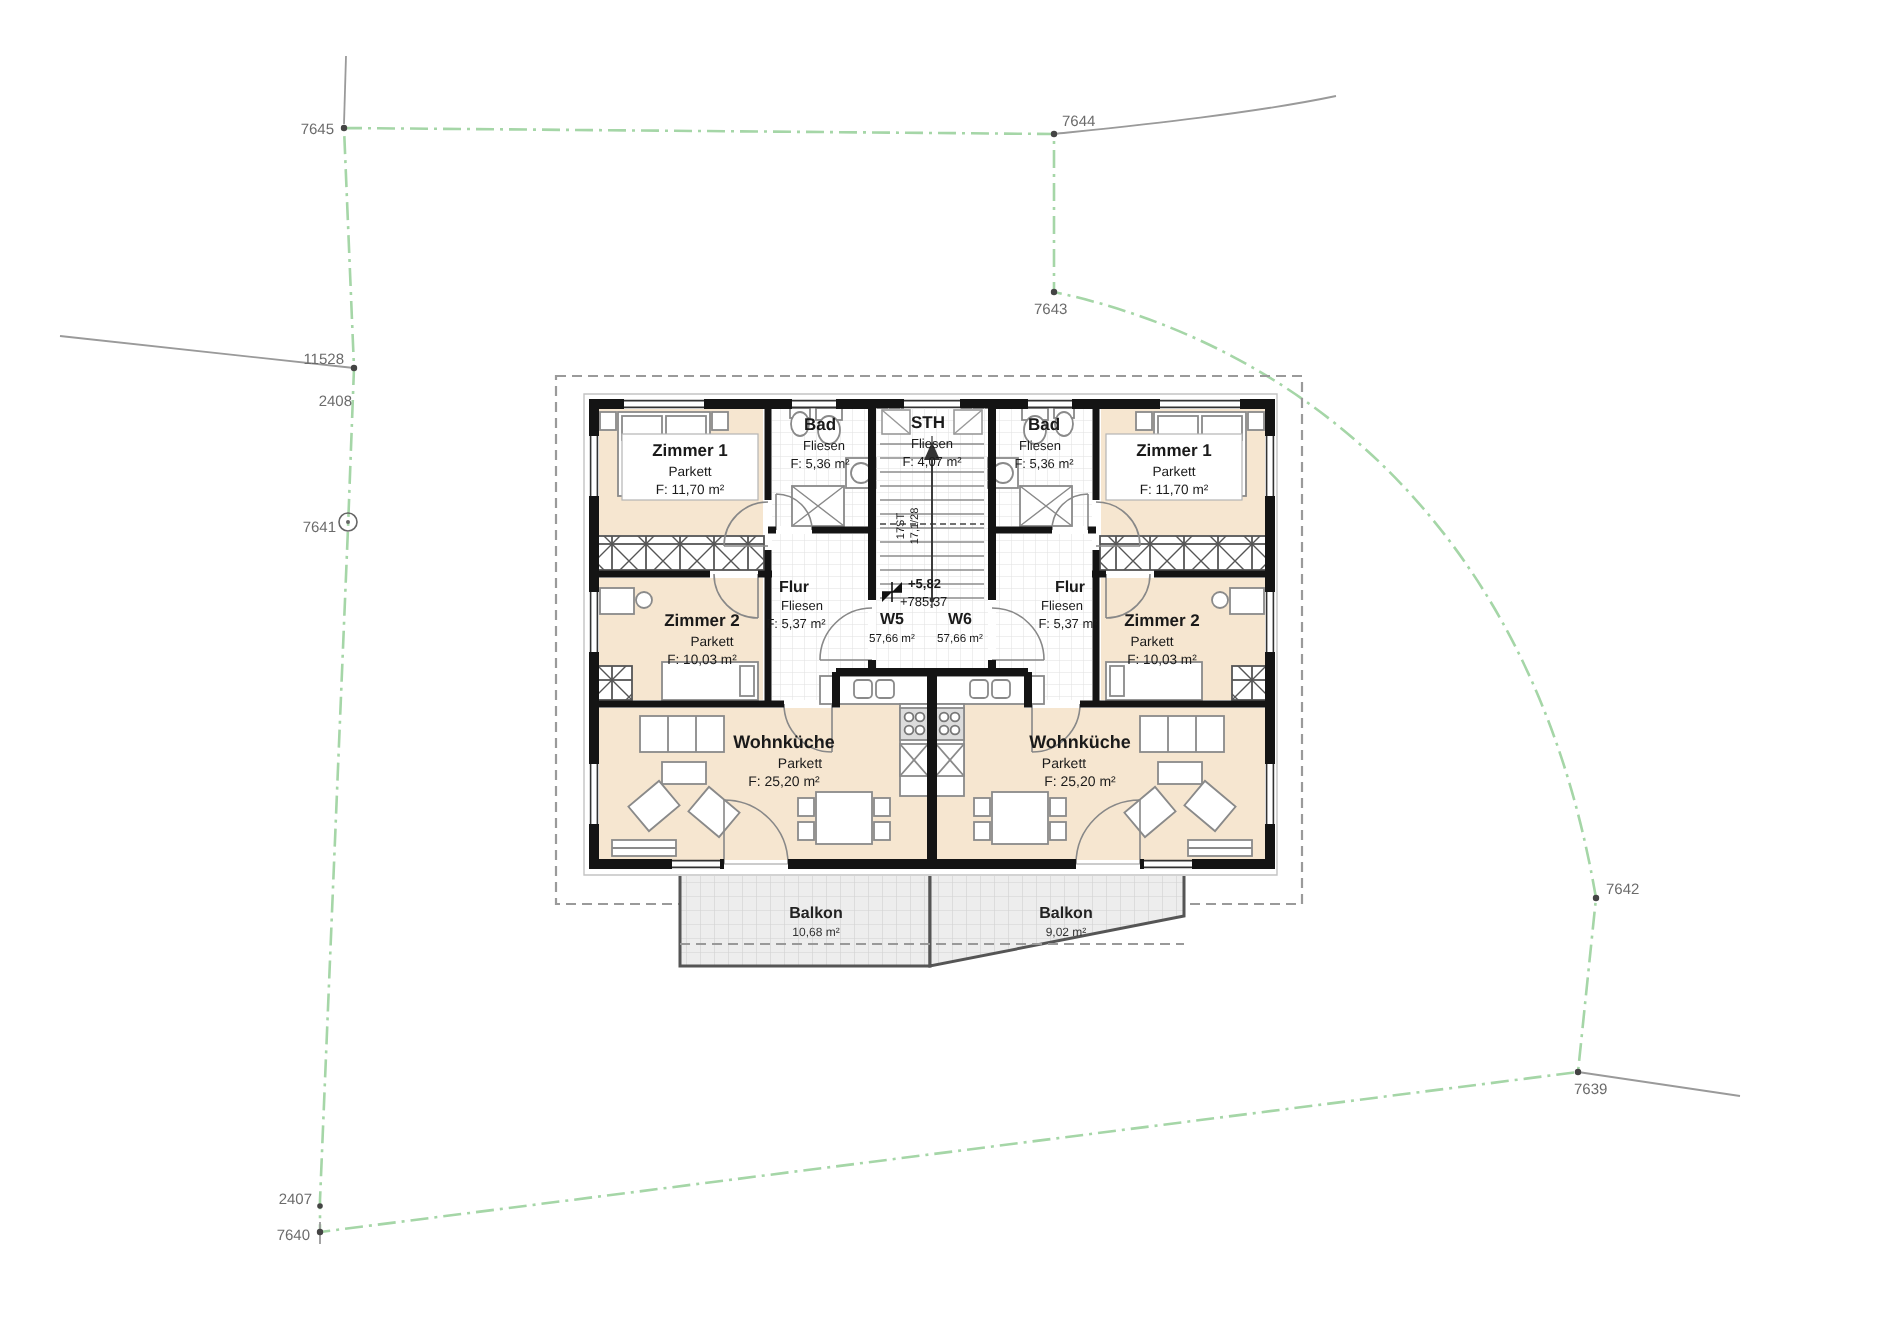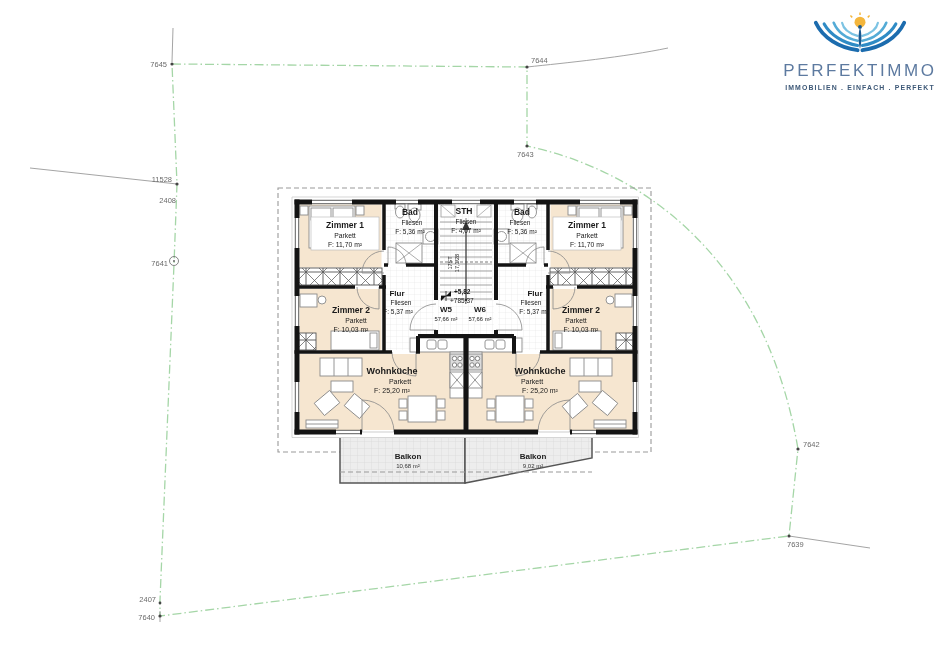--- a/index.html
+++ b/index.html
@@ -261,33 +261,14 @@
       <text x="480" y="312" text-anchor="middle" font-size="8" font-weight="bold">W6</text>
       <text x="480" y="321" text-anchor="middle" font-size="5.8">57,66 m²</text>
       <text transform="translate(452,263) rotate(-90)" text-anchor="middle" font-size="5.5">17ST</text>
       <text transform="translate(459,263) rotate(-90)" text-anchor="middle" font-size="5.5">17,1/28</text>
       <text x="454" y="294" text-anchor="start" font-size="6.5" font-weight="bold">+5,82</text>
       <text x="450" y="303" text-anchor="start" font-size="6.5">+785,37</text>
     </g>
   </g>
 </svg>
 
-<div class="logo">
-  <svg width="96" height="43" viewBox="0 0 80 36" xmlns="http://www.w3.org/2000/svg" xmlns:xlink="http://www.w3.org/1999/xlink">
-    <g id="wingL" fill="none" stroke-linecap="round">
-      <path d="M38,32 C23,30 9,22 3,9" stroke="#1c6cae" stroke-width="3.2"></path>
-      <path d="M38,28 C26,26 15,19 10,10" stroke="#2f8bc5" stroke-width="2.6"></path>
-      <path d="M38,24 C28,22 21,16 18,9" stroke="#54abd6" stroke-width="2.2"></path>
-      <path d="M38,20 C31,18 26,14 25,9" stroke="#7cc3e3" stroke-width="1.8"></path>
-    </g>
-    <use href="#wingL" xlink:href="#wingL" transform="translate(80,0) scale(-1,1)"></use>
-    <g>
-      <circle cx="40" cy="8.5" r="4.6" fill="#f4b63c"></circle>
-      <path d="M40,2.5 V0.5 M33.5,4.5 L32,3 M46.5,4.5 L48,3" stroke="#f4b63c" stroke-width="1.2" fill="none"></path>
-    </g>
-    <path d="M40,13 C38.4,18 38.4,25 40,31 C41.6,25 41.6,18 40,13 Z" fill="#18578f"></path>
-    <circle cx="40" cy="12.5" r="1.6" fill="#18578f"></circle>
-  </svg>
-  <div class="logo-brand">PERFEKTIMMO</div>
-  <div class="logo-tagline">IMMOBILIEN . EINFACH . PERFEKT</div>
+
 </div>
 
-</div>
-
 </body></html>

